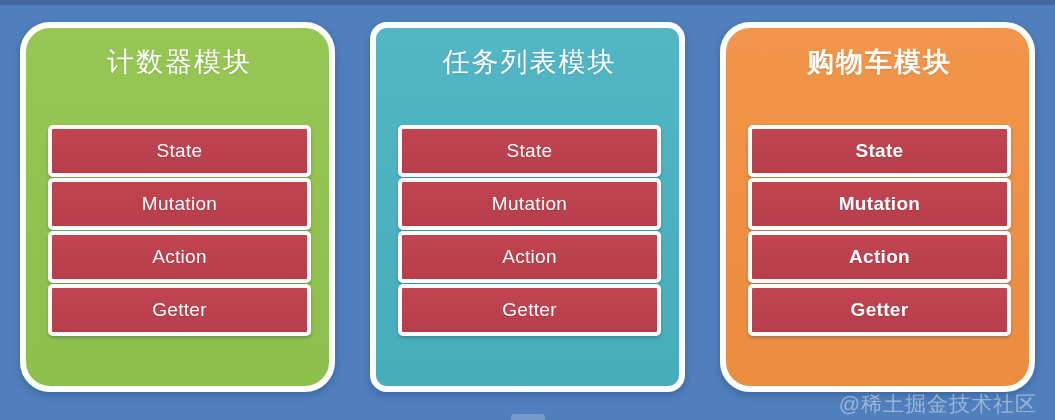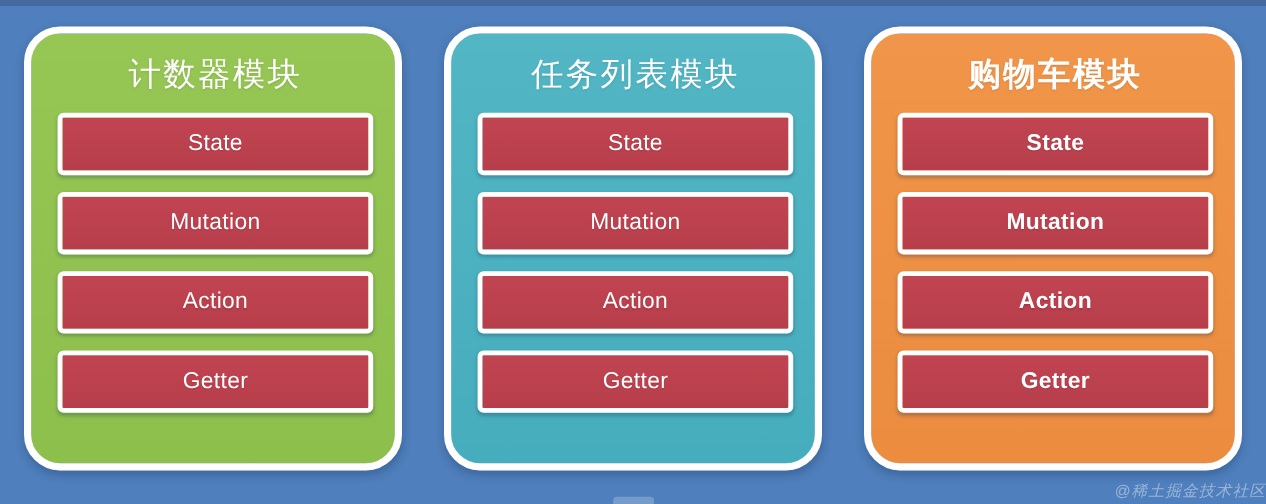--- a/index.html
+++ b/index.html
@@ -57,54 +57,54 @@
     margin: 12px 0 16px 0;
     text-align: center;
     text-shadow: 0 1px 2px rgba(0,0,0,0.10);
     white-space: nowrap;
   }
 
   .items {
     width: 100%;
     display: flex;
     flex-direction: column;
-    gap: 14px;
+    gap: 1px;
+    margin-top: 31px;
   }
 
   .item {
     height: 52px;
     border: 4px solid #FFFFFF;
     border-radius: 5px;
     box-sizing: border-box;
     background: linear-gradient(180deg, #C14451 0%, #B63E4A 100%);
     color: #FFFFFF;
     font-size: 19px;
     display: flex;
     align-items: center;
     justify-content: center;
     letter-spacing: 0.3px;
     box-shadow: 0 2px 3px rgba(20, 45, 85, 0.28);
     text-shadow: 0 1px 1px rgba(0,0,0,0.12);
   }
 
   
   .module.green  { background: linear-gradient(180deg, #96C654 0%, #8DBF4C 100%); }
-  .module.teal   { background: linear-gradient(180deg, #52B6C4 0%, #46ADBC 100%); }
+  .module.teal   { background: linear-gradient(180deg, #52B6C4 0%, #46ADBC 100%); border-radius: 17px; }
   .module.orange { background: linear-gradient(180deg, #F09549 0%, #EB8C3F 100%); font-weight: bold; }
 
   .watermark {
     position: absolute;
-    right: 0;
+    right: 18px;
     bottom: 2px;
     color: rgba(255,255,255,0.42);
-    font-size: 13px;
+    font-size: 21px;
     letter-spacing: 1px;
     pointer-events: none;
     white-space: nowrap;
-    font-style: italic;
   }
 
   .bottom-stub {
     position: absolute;
     left: 50%;
     transform: translateX(-50%);
     bottom: 0;
     width: 34px;
     height: 6px;
     background: rgba(255,255,255,0.22);

